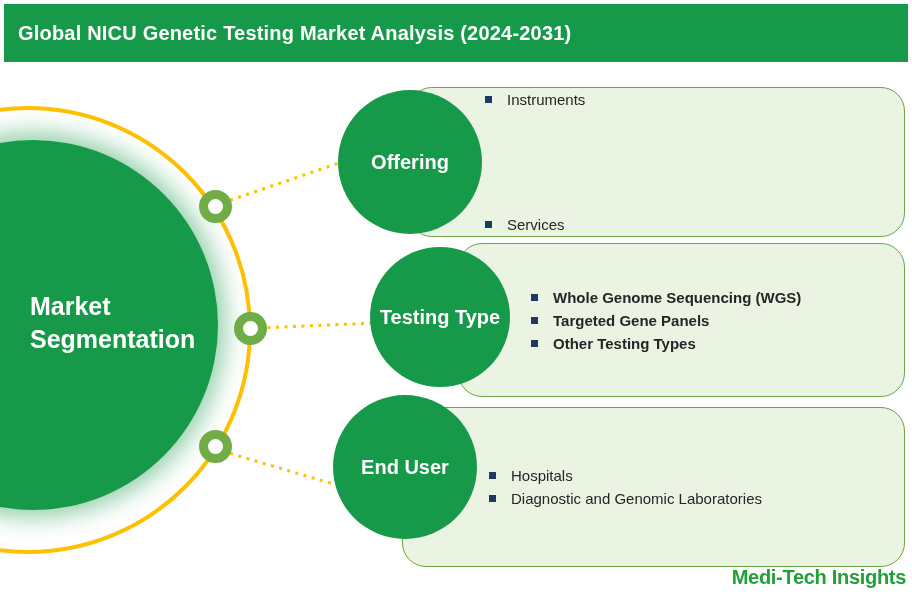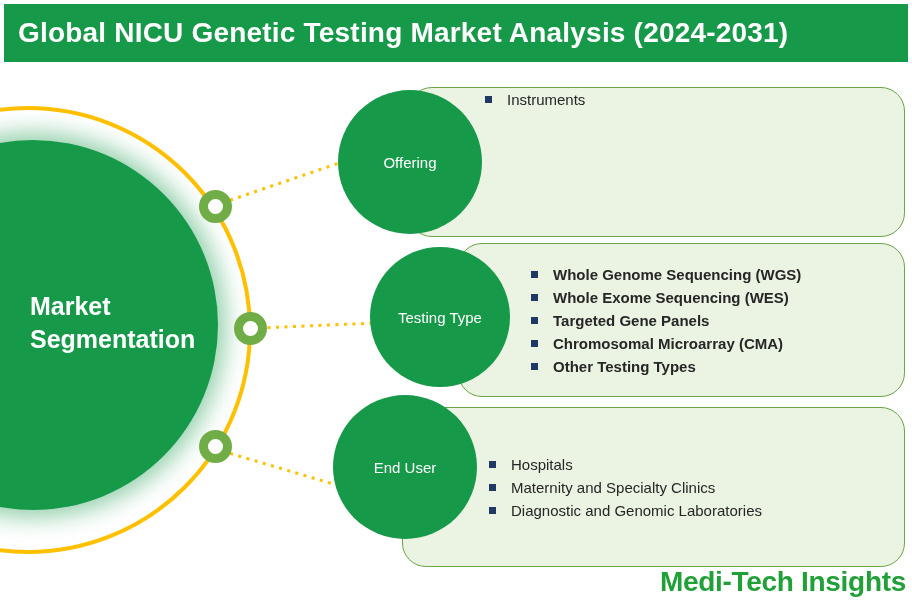--- a/index.html
+++ b/index.html
@@ -6,21 +6,21 @@
   .canvas{
     position:relative;width:912px;height:610px;overflow:hidden;background:#fff;
     font-family:"Liberation Sans",sans-serif;
   }
   
   .title-bar{
     position:absolute;left:4px;top:4px;width:904px;height:58px;
     background:#17994A;display:flex;align-items:center;
   }
   .title-bar span{
-    color:#FFFFFF;font-weight:bold;font-size:28px;padding-left:14px;letter-spacing:.2px;
+    color:#FFFFFF;font-weight:bold;font-size:20px;padding-left:14px;letter-spacing:.2px;
   }
   
   .orbit{
     position:absolute;left:-196px;top:106px;width:440px;height:440px;
     border:4px solid #FFC000;border-radius:50%;z-index:1;background:transparent;
   }
   .hub{
     position:absolute;left:-152px;top:140px;width:370px;height:370px;
     border-radius:50%;background:#17994A;z-index:2;
     box-shadow:0 0 22px 8px rgba(23,153,74,0.45);
@@ -58,28 +58,28 @@
   .box-1 ul{padding:0 2px 0 76px;justify-content:space-between;}
   .box-2{left:458px;top:243px;width:445px;height:152px;font-weight:bold;}
   .box-2 ul{padding:0 10px 0 72px;}
   .box-3{left:402px;top:407px;width:501px;height:158px;}
   .box-3 ul{padding:0 18px 0 86px;}
   
   .seg-circle{
     position:absolute;border-radius:50%;background:#17994A;z-index:3;
     display:flex;align-items:center;justify-content:center;text-align:center;
   }
-  .seg-circle span{color:#fff;font-weight:normal;font-size:15px;}
+  .seg-circle span{color:#fff;font-weight:bold;font-size:20px;}
   .circle-1{left:338px;top:90px;width:144px;height:144px;}
   .circle-2{left:370px;top:247px;width:140px;height:140px;}
   .circle-3{left:333px;top:395px;width:144px;height:144px;text-align:right;}
   
   .logo{
     position:absolute;right:6px;top:566px;color:#21A038;
-    font-weight:bold;font-size:28px;letter-spacing:-0.3px;z-index:5;
+    font-weight:bold;font-size:20px;letter-spacing:-0.3px;z-index:5;
   }
 </style>
 </head>
 <body>
 
 <div class="canvas">
 
   <div class="title-bar">
     <span>Global NICU Genetic Testing Market Analysis (2024-2031)</span>
   </div>
@@ -95,43 +95,41 @@
     <line x1="222" y1="451" x2="340" y2="486" stroke="#FFC000" stroke-width="3" stroke-dasharray="3 5.5"></line>
   </svg>
 
   <div class="node node-1"></div>
   <div class="node node-2"></div>
   <div class="node node-3"></div>
 
   <div class="seg-box box-1">
     <ul>
       <li>Instruments</li>
+      <li>Services</li>
     </ul>
   </div>
   <div class="seg-circle circle-1">
     <span>Offering</span>
   </div>
 
   <div class="seg-box box-2">
     <ul>
       <li>Whole Genome Sequencing (WGS)</li>
-      <li>Whole Exome Sequencing (WES)</li>
       <li>Targeted Gene Panels</li>
-      <li>Chromosomal Microarray (CMA)</li>
       <li>Other Testing Types</li>
     </ul>
   </div>
   <div class="seg-circle circle-2">
     <span>Testing Type</span>
   </div>
 
   <div class="seg-box box-3">
     <ul>
       <li>Hospitals</li>
-      <li>Maternity and Specialty Clinics</li>
       <li>Diagnostic and Genomic Laboratories</li>
     </ul>
   </div>
   <div class="seg-circle circle-3">
     <span>End User</span>
   </div>
 
   <div class="logo">Medi-Tech Insights</div>
 
 </div>

